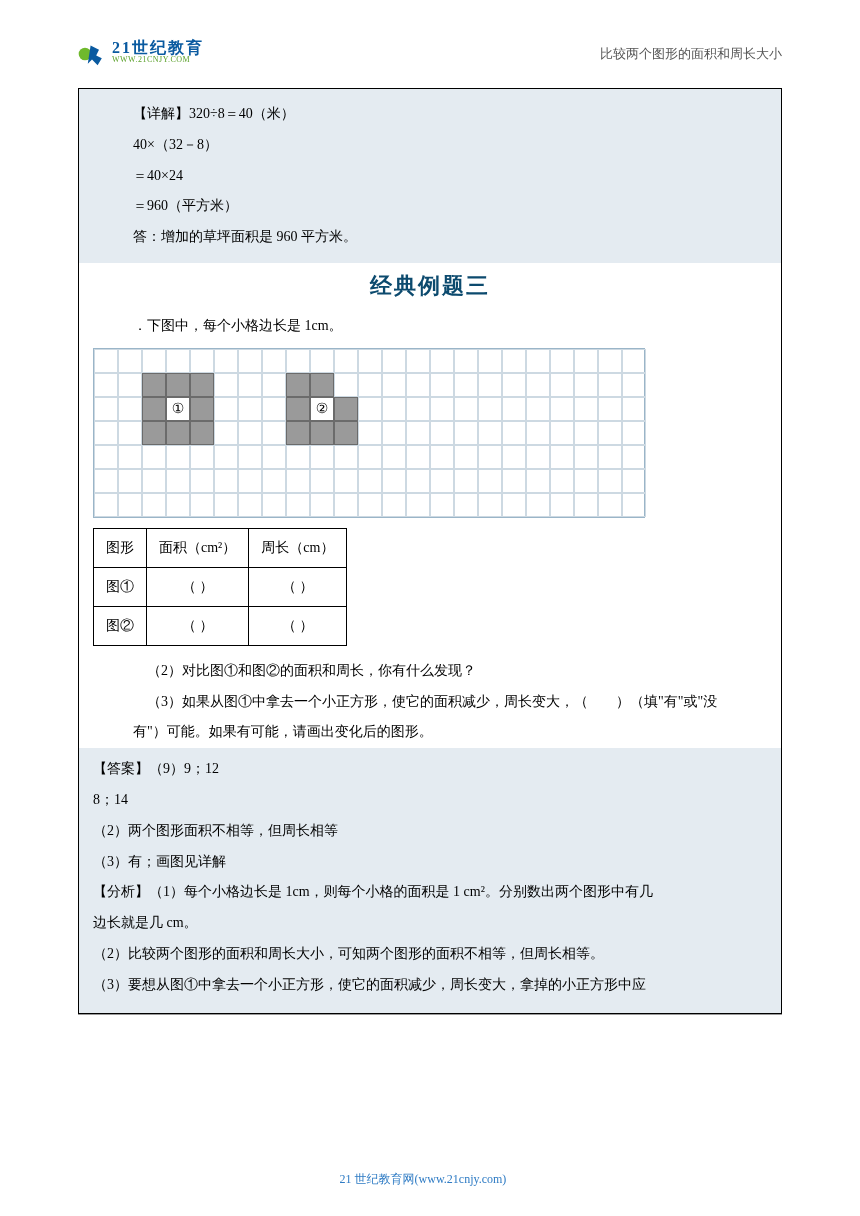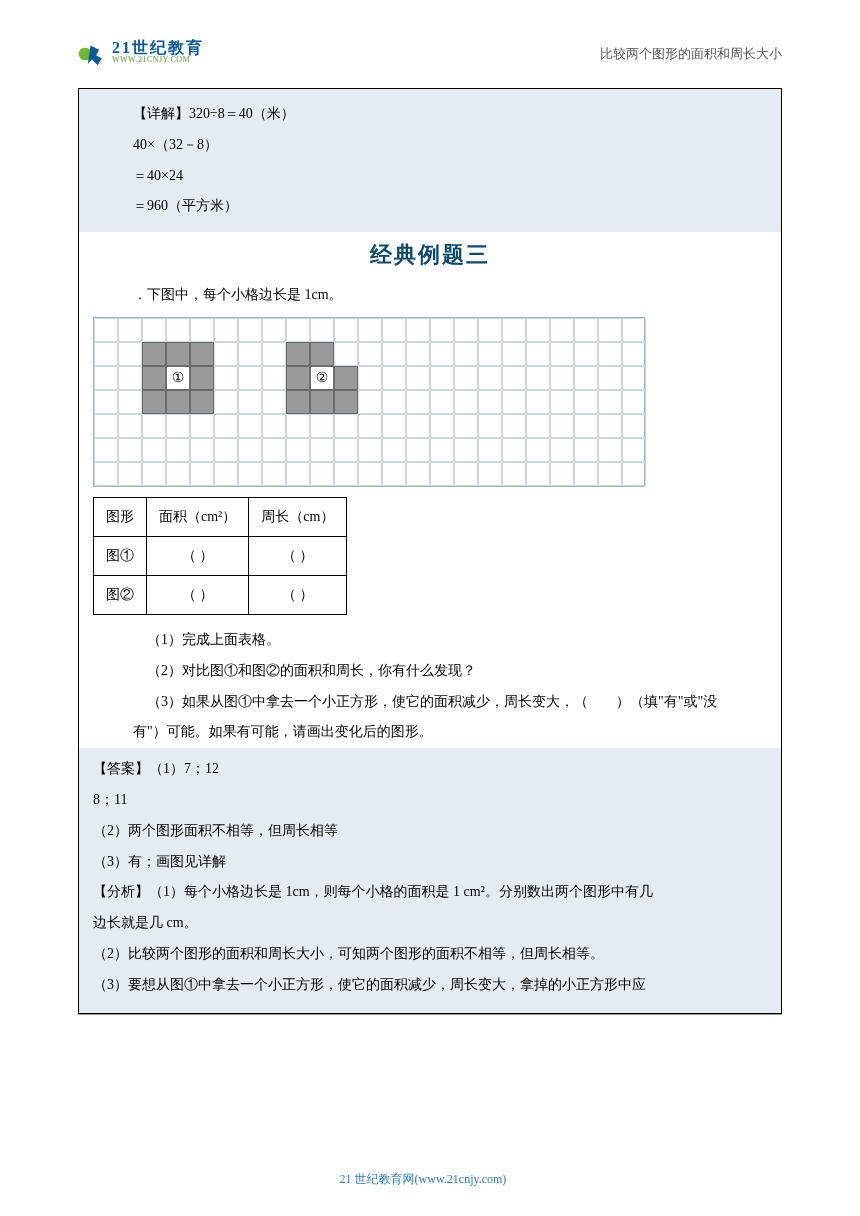--- a/index.html
+++ b/index.html
@@ -52,20 +52,21 @@
     <div class="header-right">比较两个图形的面积和周长大小</div>
   </div>
 
   <div class="content-frame">
 
     <div class="solution-box">
       <p>【详解】320÷8＝40（米）</p>
       <p>40×（32－8）</p>
       <p>＝40×24</p>
       <p>＝960（平方米）</p>
+      <p>答：增加的草坪面积是 960 平方米。</p>
     </div>
 
     <div class="section-title">经典例题三</div>
 
     <div class="body-section">
       <p class="body-line">．下图中，每个小格边长是 1cm。</p>
 
       <div class="grid-figure">
         <div class="grid" id="grid">
             <div class="cell"></div>
@@ -245,29 +246,28 @@
           <td>（   ）</td>
         </tr>
         <tr>
           <td>图②</td>
           <td>（   ）</td>
           <td>（   ）</td>
         </tr>
       </tbody>
         </table>
 
-      <p class="body-line indent">（1）完成上面表格。</p>
       <p class="body-line indent">（2）对比图①和图②的面积和周长，你有什么发现？</p>
       <p class="body-line indent">（3）如果从图①中拿去一个小正方形，使它的面积减少，周长变大，（　　）（填"有"或"没</p>
       <p class="body-line">有"）可能。如果有可能，请画出变化后的图形。</p>
     </div>
 
     <div class="answer-bg">
-      <p>【答案】（1）7；12</p>
-      <p>8；11</p>
+      <p>【答案】（9）9；12</p>
+      <p>8；14</p>
       <p>（2）两个图形面积不相等，但周长相等</p>
       <p>（3）有；画图见详解</p>
       <p>【分析】（1）每个小格边长是 1cm，则每个小格的面积是 1 cm²。分别数出两个图形中有几</p>
       <p>边长就是几 cm。</p>
       <p>（2）比较两个图形的面积和周长大小，可知两个图形的面积不相等，但周长相等。</p>
       <p>（3）要想从图①中拿去一个小正方形，使它的面积减少，周长变大，拿掉的小正方形中应</p>
     </div>
 
   </div>
 

